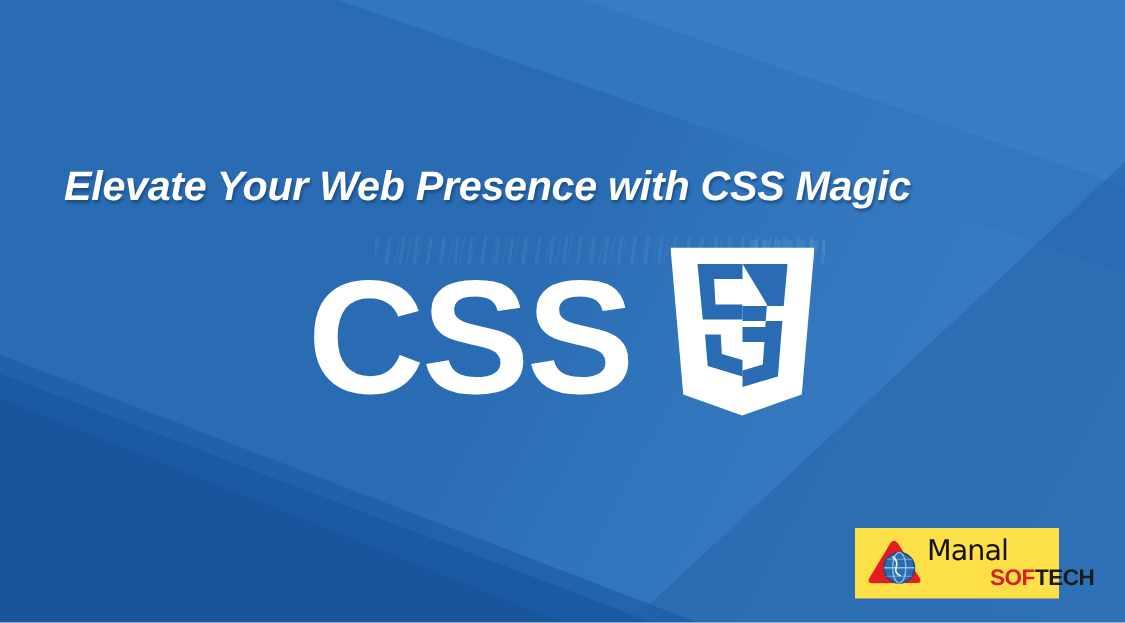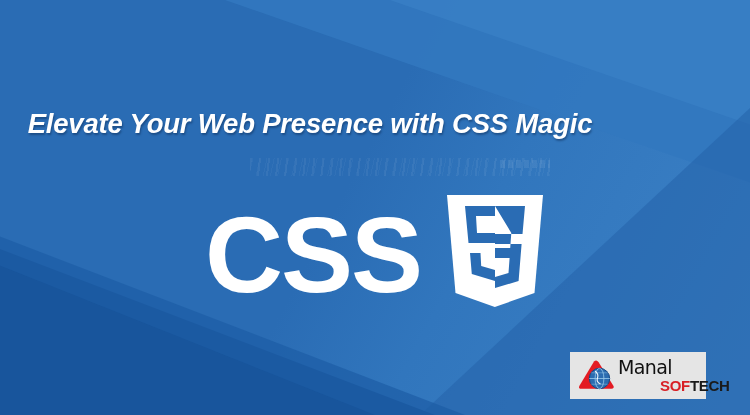--- a/index.html
+++ b/index.html
@@ -80,38 +80,38 @@
     top: 160px;
     width: 50px;
     height: 8px;
     opacity: .12;
     background: repeating-linear-gradient(90deg, rgba(255,255,255,.6) 0 5px, rgba(255,255,255,0) 5px 8px);
   }
 
   
   .headline {
     position: absolute;
-    left: 0;
+    left: 15px;
     top: 108px;
     width: 620px;
     text-align: center;
     color: #ffffff;
     font-size: 27.5px;
     font-weight: bold;
     font-style: italic;
     letter-spacing: -0.2px;
     text-shadow: 1px 2px 2px rgba(10, 40, 80, .45);
     white-space: nowrap;
   }
 
   
   .css-logo {
     position: absolute;
     left: 205px;
-    top: 192px;
+    top: 162px;
     width: 360px;
     height: 125px;
     display: flex;
     align-items: center;
     gap: 26px;
   }
   .css-word {
     color: #ffffff;
     font-size: 108px;
     line-height: .92;
@@ -125,21 +125,21 @@
     display: block;
   }
 
   
   .brand-card {
     position: absolute;
     left: 570px;
     top: 352px;
     width: 136px;
     height: 47px;
-    background: #e5e5e5;
+    background: #fde047;
     display: flex;
     align-items: center;
     padding-left: 5px;
     box-sizing: border-box;
   }
   .brand-mark {
     position: relative;
     width: 42px;
     height: 36px;
     flex: 0 0 42px;

